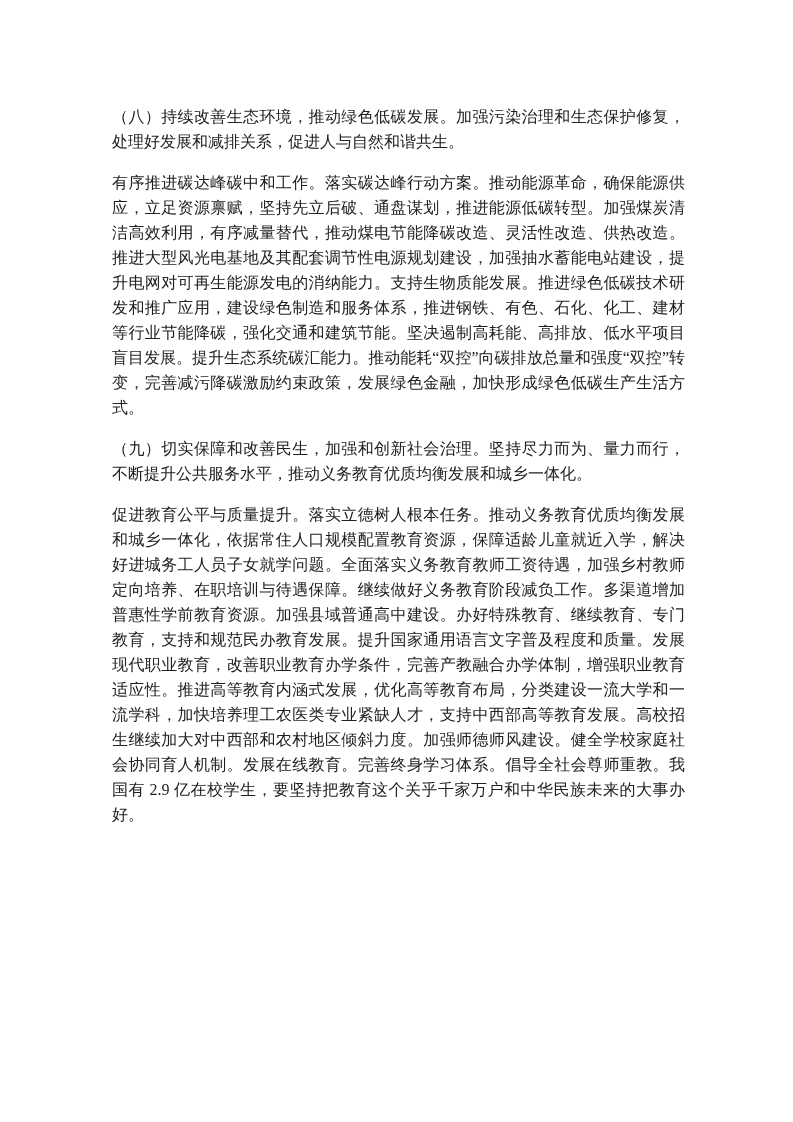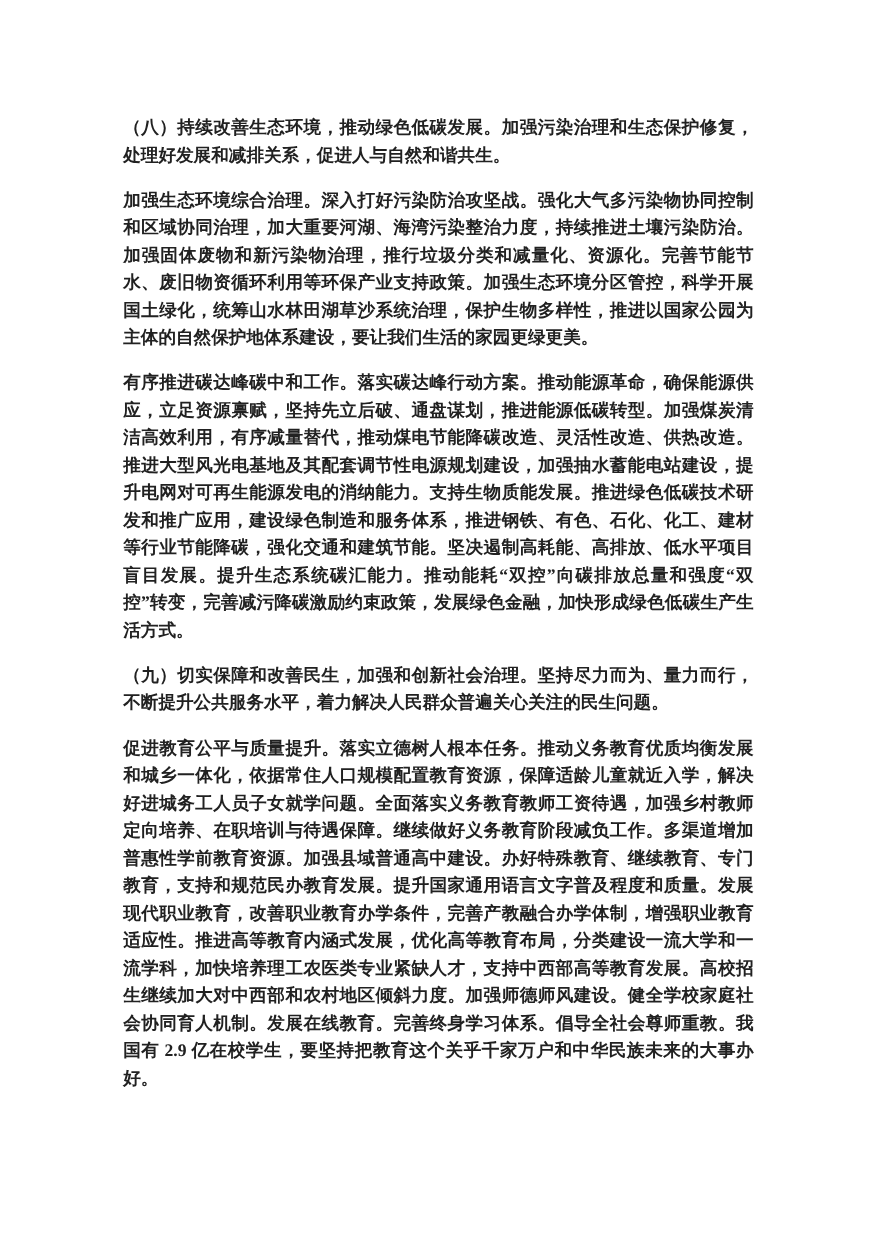--- a/index.html
+++ b/index.html
@@ -26,30 +26,29 @@
     width: 573px;
   }
   .para {
     margin: 0 0 16px 0;
     font-size: 16px;
     line-height: 25px;
     color: #212121;
     text-align: justify;
     text-justify: inter-ideograph;
     word-break: break-all;
-    font-weight: bold;
+    font-weight: normal;
   }
   .para:last-child {
     margin-bottom: 12px;
   }
 </style>
 </head>
 <body>
 
 <div class="page">
   <div class="text-block">
     <p class="para">（八）持续改善生态环境，推动绿色低碳发展。加强污染治理和生态保护修复，处理好发展和减排关系，促进人与自然和谐共生。</p>
-    <p class="para">加强生态环境综合治理。深入打好污染防治攻坚战。强化大气多污染物协同控制和区域协同治理，加大重要河湖、海湾污染整治力度，持续推进土壤污染防治。加强固体废物和新污染物治理，推行垃圾分类和减量化、资源化。完善节能节水、废旧物资循环利用等环保产业支持政策。加强生态环境分区管控，科学开展国土绿化，统筹山水林田湖草沙系统治理，保护生物多样性，推进以国家公园为主体的自然保护地体系建设，要让我们生活的家园更绿更美。</p>
     <p class="para">有序推进碳达峰碳中和工作。落实碳达峰行动方案。推动能源革命，确保能源供应，立足资源禀赋，坚持先立后破、通盘谋划，推进能源低碳转型。加强煤炭清洁高效利用，有序减量替代，推动煤电节能降碳改造、灵活性改造、供热改造。推进大型风光电基地及其配套调节性电源规划建设，加强抽水蓄能电站建设，提升电网对可再生能源发电的消纳能力。支持生物质能发展。推进绿色低碳技术研发和推广应用，建设绿色制造和服务体系，推进钢铁、有色、石化、化工、建材等行业节能降碳，强化交通和建筑节能。坚决遏制高耗能、高排放、低水平项目盲目发展。提升生态系统碳汇能力。推动能耗“双控”向碳排放总量和强度“双控”转变，完善减污降碳激励约束政策，发展绿色金融，加快形成绿色低碳生产生活方式。</p>
-    <p class="para">（九）切实保障和改善民生，加强和创新社会治理。坚持尽力而为、量力而行，不断提升公共服务水平，着力解决人民群众普遍关心关注的民生问题。</p>
+    <p class="para">（九）切实保障和改善民生，加强和创新社会治理。坚持尽力而为、量力而行，不断提升公共服务水平，推动义务教育优质均衡发展和城乡一体化。</p>
     <p class="para">促进教育公平与质量提升。落实立德树人根本任务。推动义务教育优质均衡发展和城乡一体化，依据常住人口规模配置教育资源，保障适龄儿童就近入学，解决好进城务工人员子女就学问题。全面落实义务教育教师工资待遇，加强乡村教师定向培养、在职培训与待遇保障。继续做好义务教育阶段减负工作。多渠道增加普惠性学前教育资源。加强县域普通高中建设。办好特殊教育、继续教育、专门教育，支持和规范民办教育发展。提升国家通用语言文字普及程度和质量。发展现代职业教育，改善职业教育办学条件，完善产教融合办学体制，增强职业教育适应性。推进高等教育内涵式发展，优化高等教育布局，分类建设一流大学和一流学科，加快培养理工农医类专业紧缺人才，支持中西部高等教育发展。高校招生继续加大对中西部和农村地区倾斜力度。加强师德师风建设。健全学校家庭社会协同育人机制。发展在线教育。完善终身学习体系。倡导全社会尊师重教。我国有 2.9 亿在校学生，要坚持把教育这个关乎千家万户和中华民族未来的大事办好。</p>
   </div>
 </div>
 
 </body></html>

